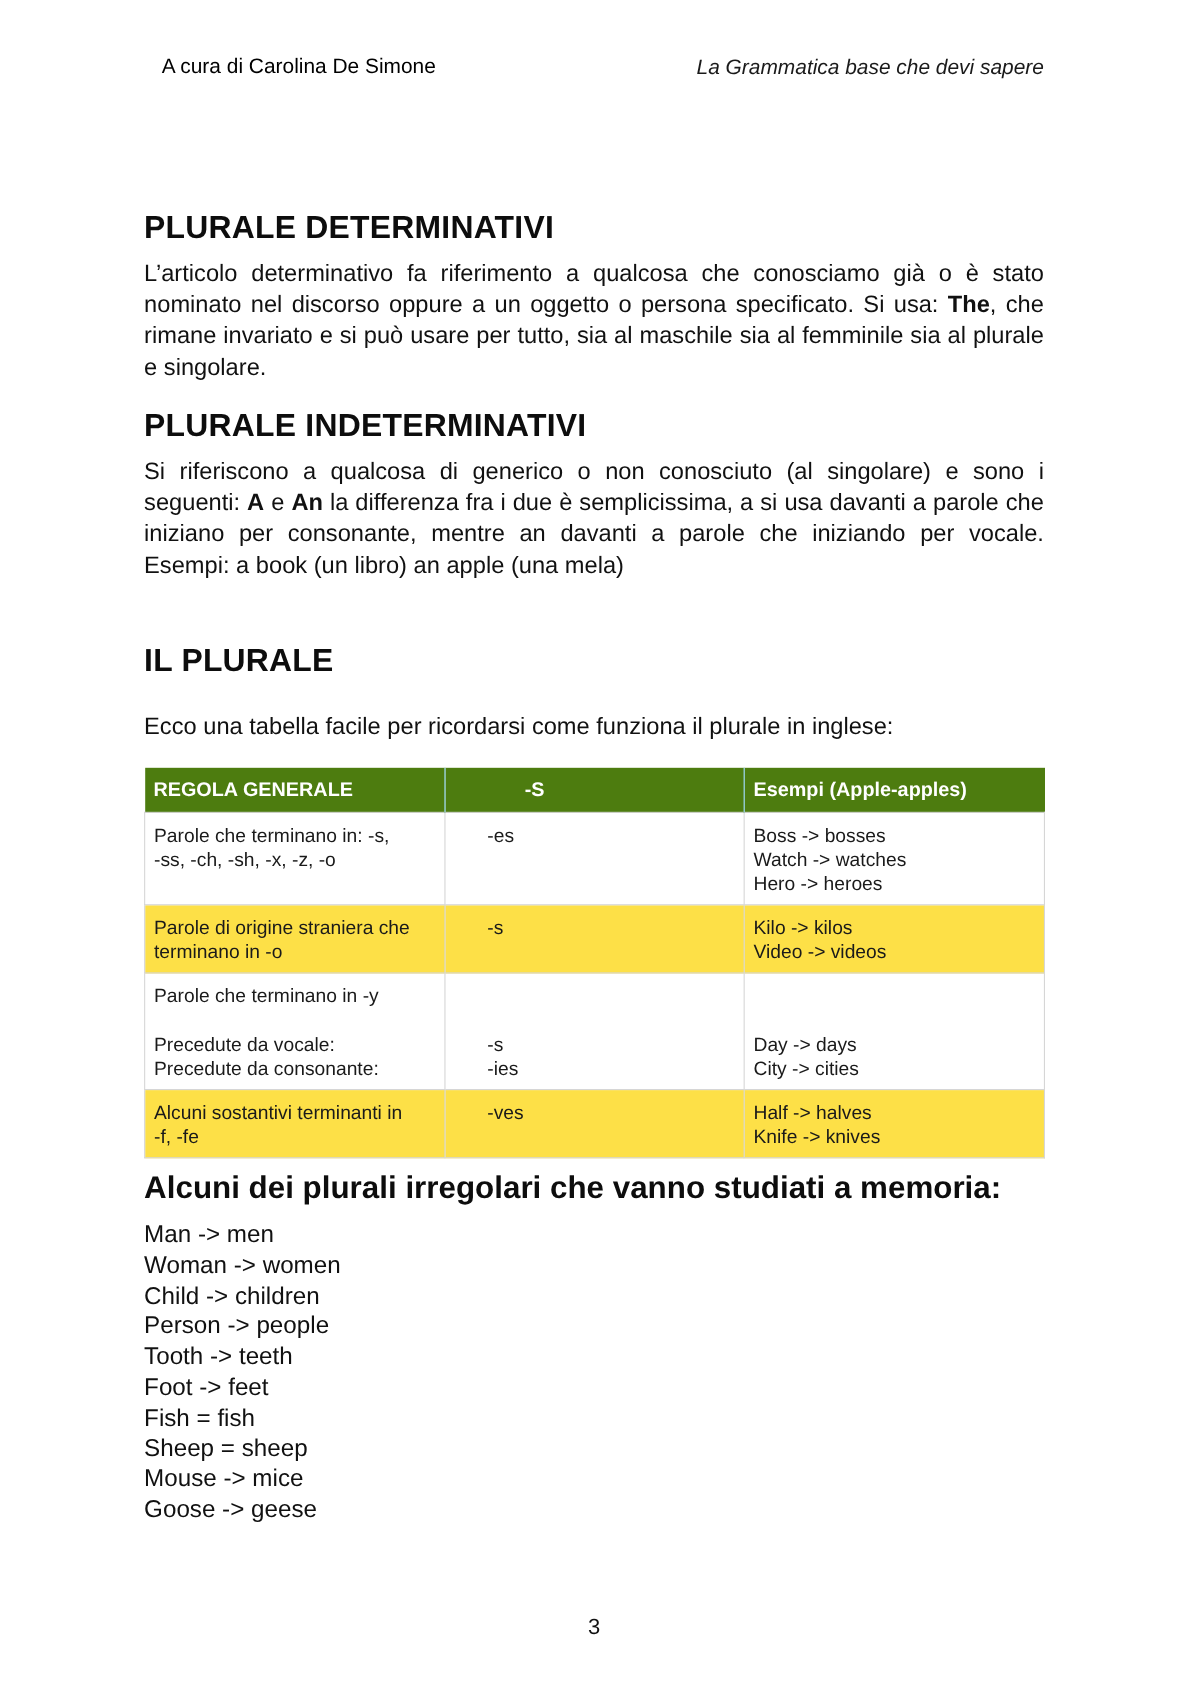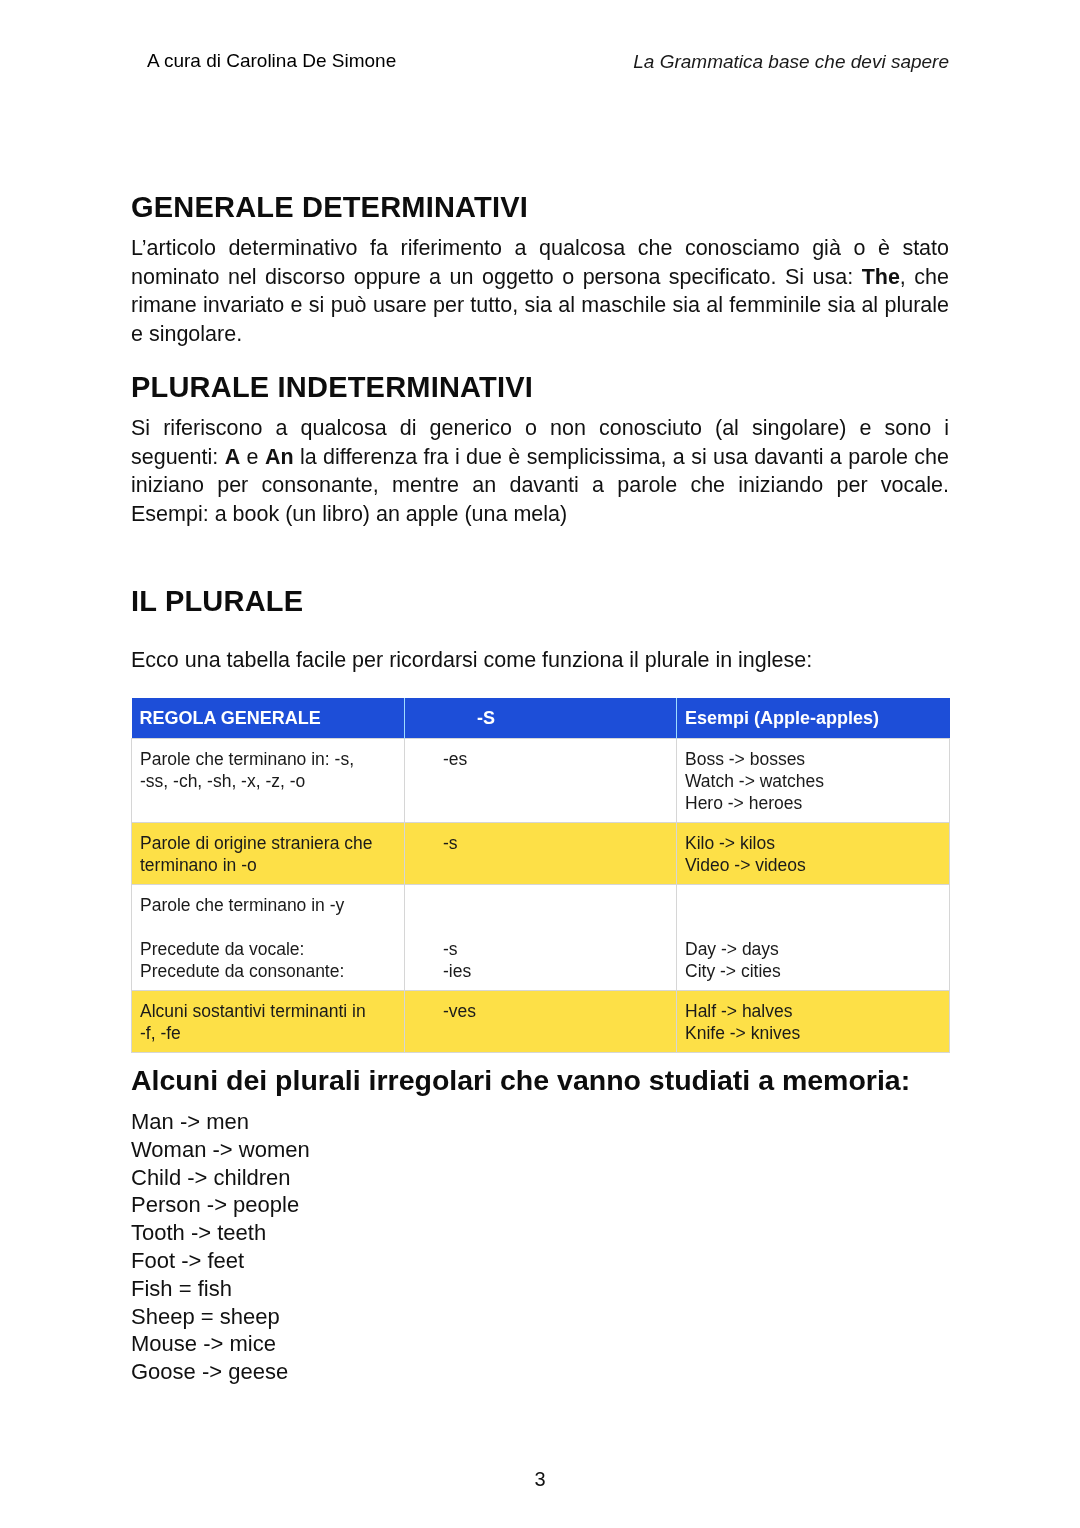--- a/index.html
+++ b/index.html
@@ -55,21 +55,21 @@
       position: absolute;
       left: 131px;
       top: 698px;
       width: 818px;
       border-collapse: collapse;
       table-layout: fixed;
       font-size: 17.5px;
       color: #1a1a1a;
     }
     .plural-table th {
-      background: #1d4ed8;
+      background: #4d7c0f;
       color: #ffffff;
       font-weight: bold;
       text-align: left;
       padding: 0 8px;
       height: 40px;
       font-size: 18px;
       border-right: 1px solid #9fdcff;
     }
     .plural-table th:last-child { border-right: none; }
     .plural-table th.col2 { padding-left: 72px; }
@@ -115,21 +115,21 @@
       font-size: 20px;
       color: #111;
     }
   </style>
 </head>
 <body>
 
 <div class="header-left">A cura di Carolina De Simone</div>
 <div class="header-right">La Grammatica base che devi sapere</div>
 
-<h2 class="section-title" style="top:191px;">GENERALE DETERMINATIVI</h2>
+<h2 class="section-title" style="top:191px;">PLURALE DETERMINATIVI</h2>
 <p class="para" style="top:234px;"><span>L’articolo determinativo fa riferimento a qualcosa che conosciamo già o è stato nominato nel discorso oppure a un oggetto o persona specificato. Si usa: </span><b>The</b><span>, che rimane invariato e si può usare per tutto, sia al maschile sia al femminile sia al plurale e singolare.</span></p>
 
 <h2 class="section-title" style="top:371px;">PLURALE INDETERMINATIVI</h2>
 <p class="para" style="top:414px;"><span>Si riferiscono a qualcosa di generico o non conosciuto (al singolare) e sono i seguenti: </span><b>A</b><span> e </span><b>An</b><span> la differenza fra i due è semplicissima, a si usa davanti a parole che iniziano per consonante, mentre an davanti a parole che iniziando per vocale. Esempi: a book (un libro) an apple (una mela)</span></p>
 
 <h2 class="section-title" style="top:585px;">IL PLURALE</h2>
 <p class="para" style="top:646px;">Ecco una tabella facile per ricordarsi come funziona il plurale in inglese:</p>
 
 <table class="plural-table">
   <colgroup>

